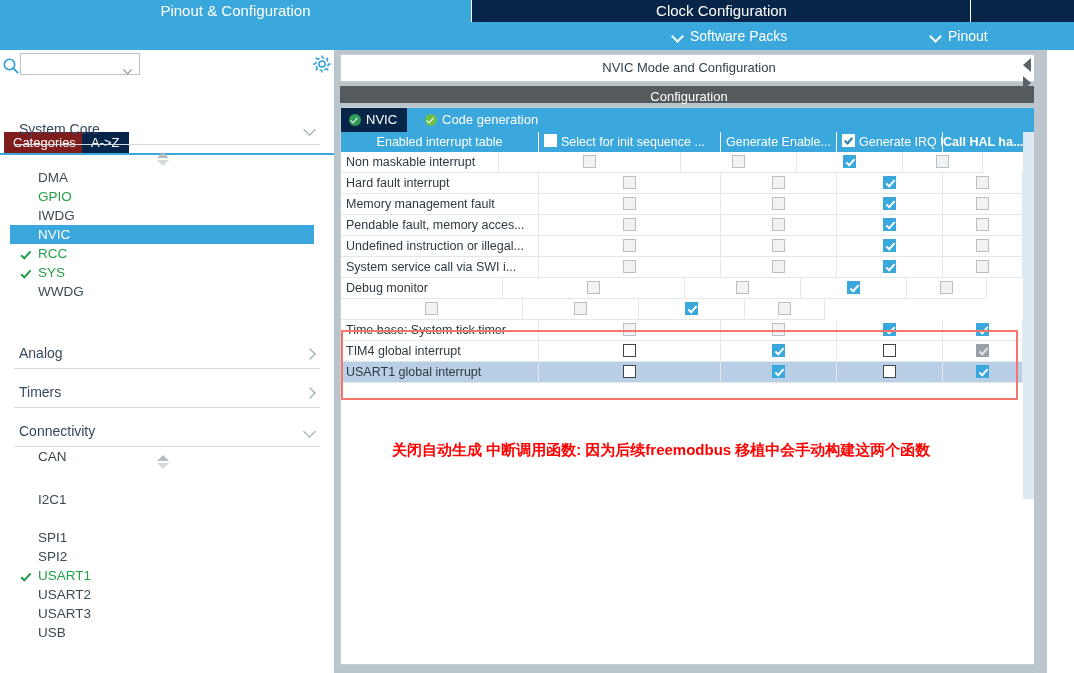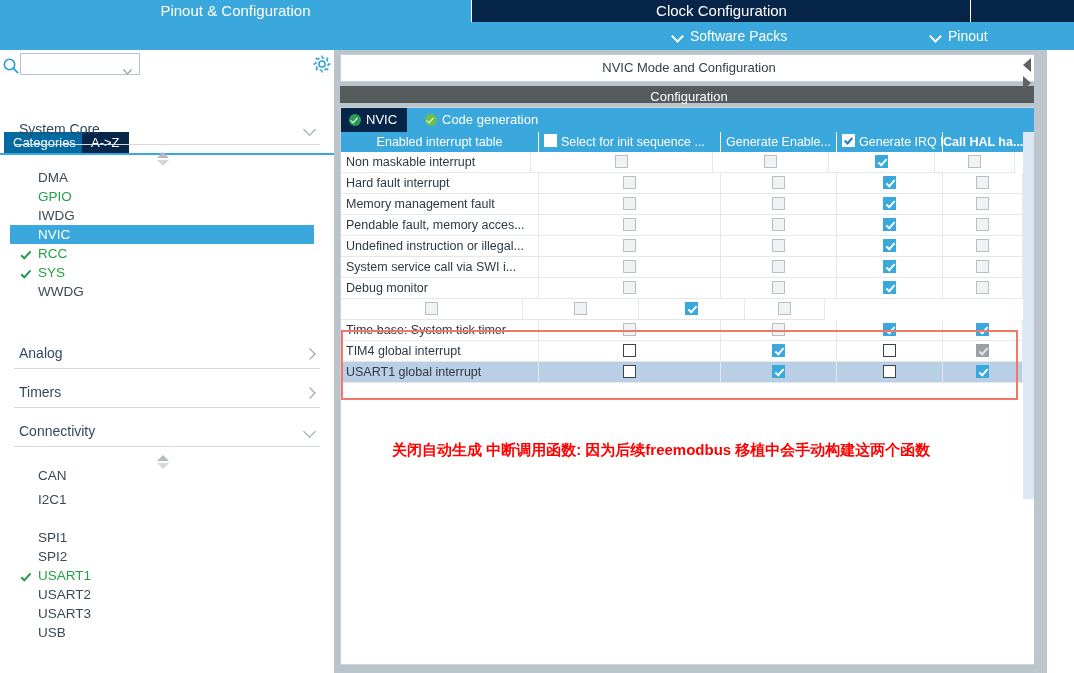--- a/index.html
+++ b/index.html
@@ -63,21 +63,21 @@
   }
   .gear-icon { position: absolute; left: 312px; top: 54px; width: 20px; height: 20px; }
 
   .tabsrow {
     position: absolute; left: 0; top: 82px; width: 334px; height: 22px;
   }
   .cattab {
     position: absolute; top: 0; height: 22px; line-height: 22px;
     font-size: 13px; color: #ffffff; padding: 0 9px; white-space: nowrap;
   }
-  .cattab.cats { left: 4px; background: #0369a1; }
+  .cattab.cats { left: 4px; background: #7f1d1d; }
   .cattab.az { background: #072549; }
   .tabsunder {
     position: absolute; left: 0; top: 103px; width: 334px; height: 2px;
     background: #3aa8dc;
   }
 
   .grouphead {
     position: absolute; left: 14px; width: 306px; height: 30px;
     font-size: 14px; color: #34495e; line-height: 30px;
     border-bottom: 1px solid #d4dade;
@@ -362,21 +362,21 @@
   </div>
   <div class="grouphead" style="top:416px;">
     <span class="gh-label">Connectivity</span>
     <span class="gh-chevdown"></span>
   </div>
 
   <div class="spinner" style="left:157px;top:455px;">
     <div class="spin-up"></div>
       <div class="spin-dn"></div>
   </div>
-  <div class="peri" style="top:466px;">
+  <div class="peri" style="top:447px;">
     <span>CAN</span>
   </div>
   <div class="peri" style="top:490px;">
     <span>I2C1</span>
   </div>
   <div class="peri" style="top:528px;">
     <span>SPI1</span>
   </div>
   <div class="peri" style="top:547px;">
     <span>SPI2</span>
@@ -424,21 +424,21 @@
           </div>
           <div class="hcol" style="width:116px;">Generate Enable...</div>
           <div class="hcol hleft" style="width:106px;">
             <span class="hbox checked"></span><span>Generate IRQ h...</span>
           </div>
           <div class="hcol" style="width:80px;">Call HAL ha...</div>
         </div>
 
         <div id="rows">
             <div class="itr">
-              <div class="name" style="width: 190px;">Non maskable interrupt</div>
+              <div class="name" style="width: 158px;">Non maskable interrupt</div>
               <div style="width: 182px;"><span class="cb off"></span></div>
               <div style="width: 116px;"><span class="cb off"></span></div>
               <div style="width: 106px;"><span class="cb on"></span></div>
               <div style="width: 80px;"><span class="cb off"></span></div>
             </div>
             <div class="itr">
               <div class="name" style="width: 198px;">Hard fault interrupt</div>
               <div style="width: 182px;"><span class="cb off"></span></div>
               <div style="width: 116px;"><span class="cb off"></span></div>
               <div style="width: 106px;"><span class="cb on"></span></div>
@@ -466,21 +466,21 @@
               <div style="width: 80px;"><span class="cb off"></span></div>
             </div>
             <div class="itr">
               <div class="name" style="width: 198px;">System service call via SWI i...</div>
               <div style="width: 182px;"><span class="cb off"></span></div>
               <div style="width: 116px;"><span class="cb off"></span></div>
               <div style="width: 106px;"><span class="cb on"></span></div>
               <div style="width: 80px;"><span class="cb off"></span></div>
             </div>
             <div class="itr">
-              <div class="name" style="width: 198px;">Debug monitor</div>
+              <div class="name" style="width: 162px;">Debug monitor</div>
               <div style="width: 182px;"><span class="cb off"></span></div>
               <div style="width: 116px;"><span class="cb off"></span></div>
               <div style="width: 106px;"><span class="cb on"></span></div>
               <div style="width: 80px;"><span class="cb off"></span></div>
             </div>
             <div class="itr">
               <div style="width: 182px;"><span class="cb off"></span></div>
               <div style="width: 116px;"><span class="cb off"></span></div>
               <div style="width: 106px;"><span class="cb on"></span></div>
               <div style="width: 80px;"><span class="cb off"></span></div>

